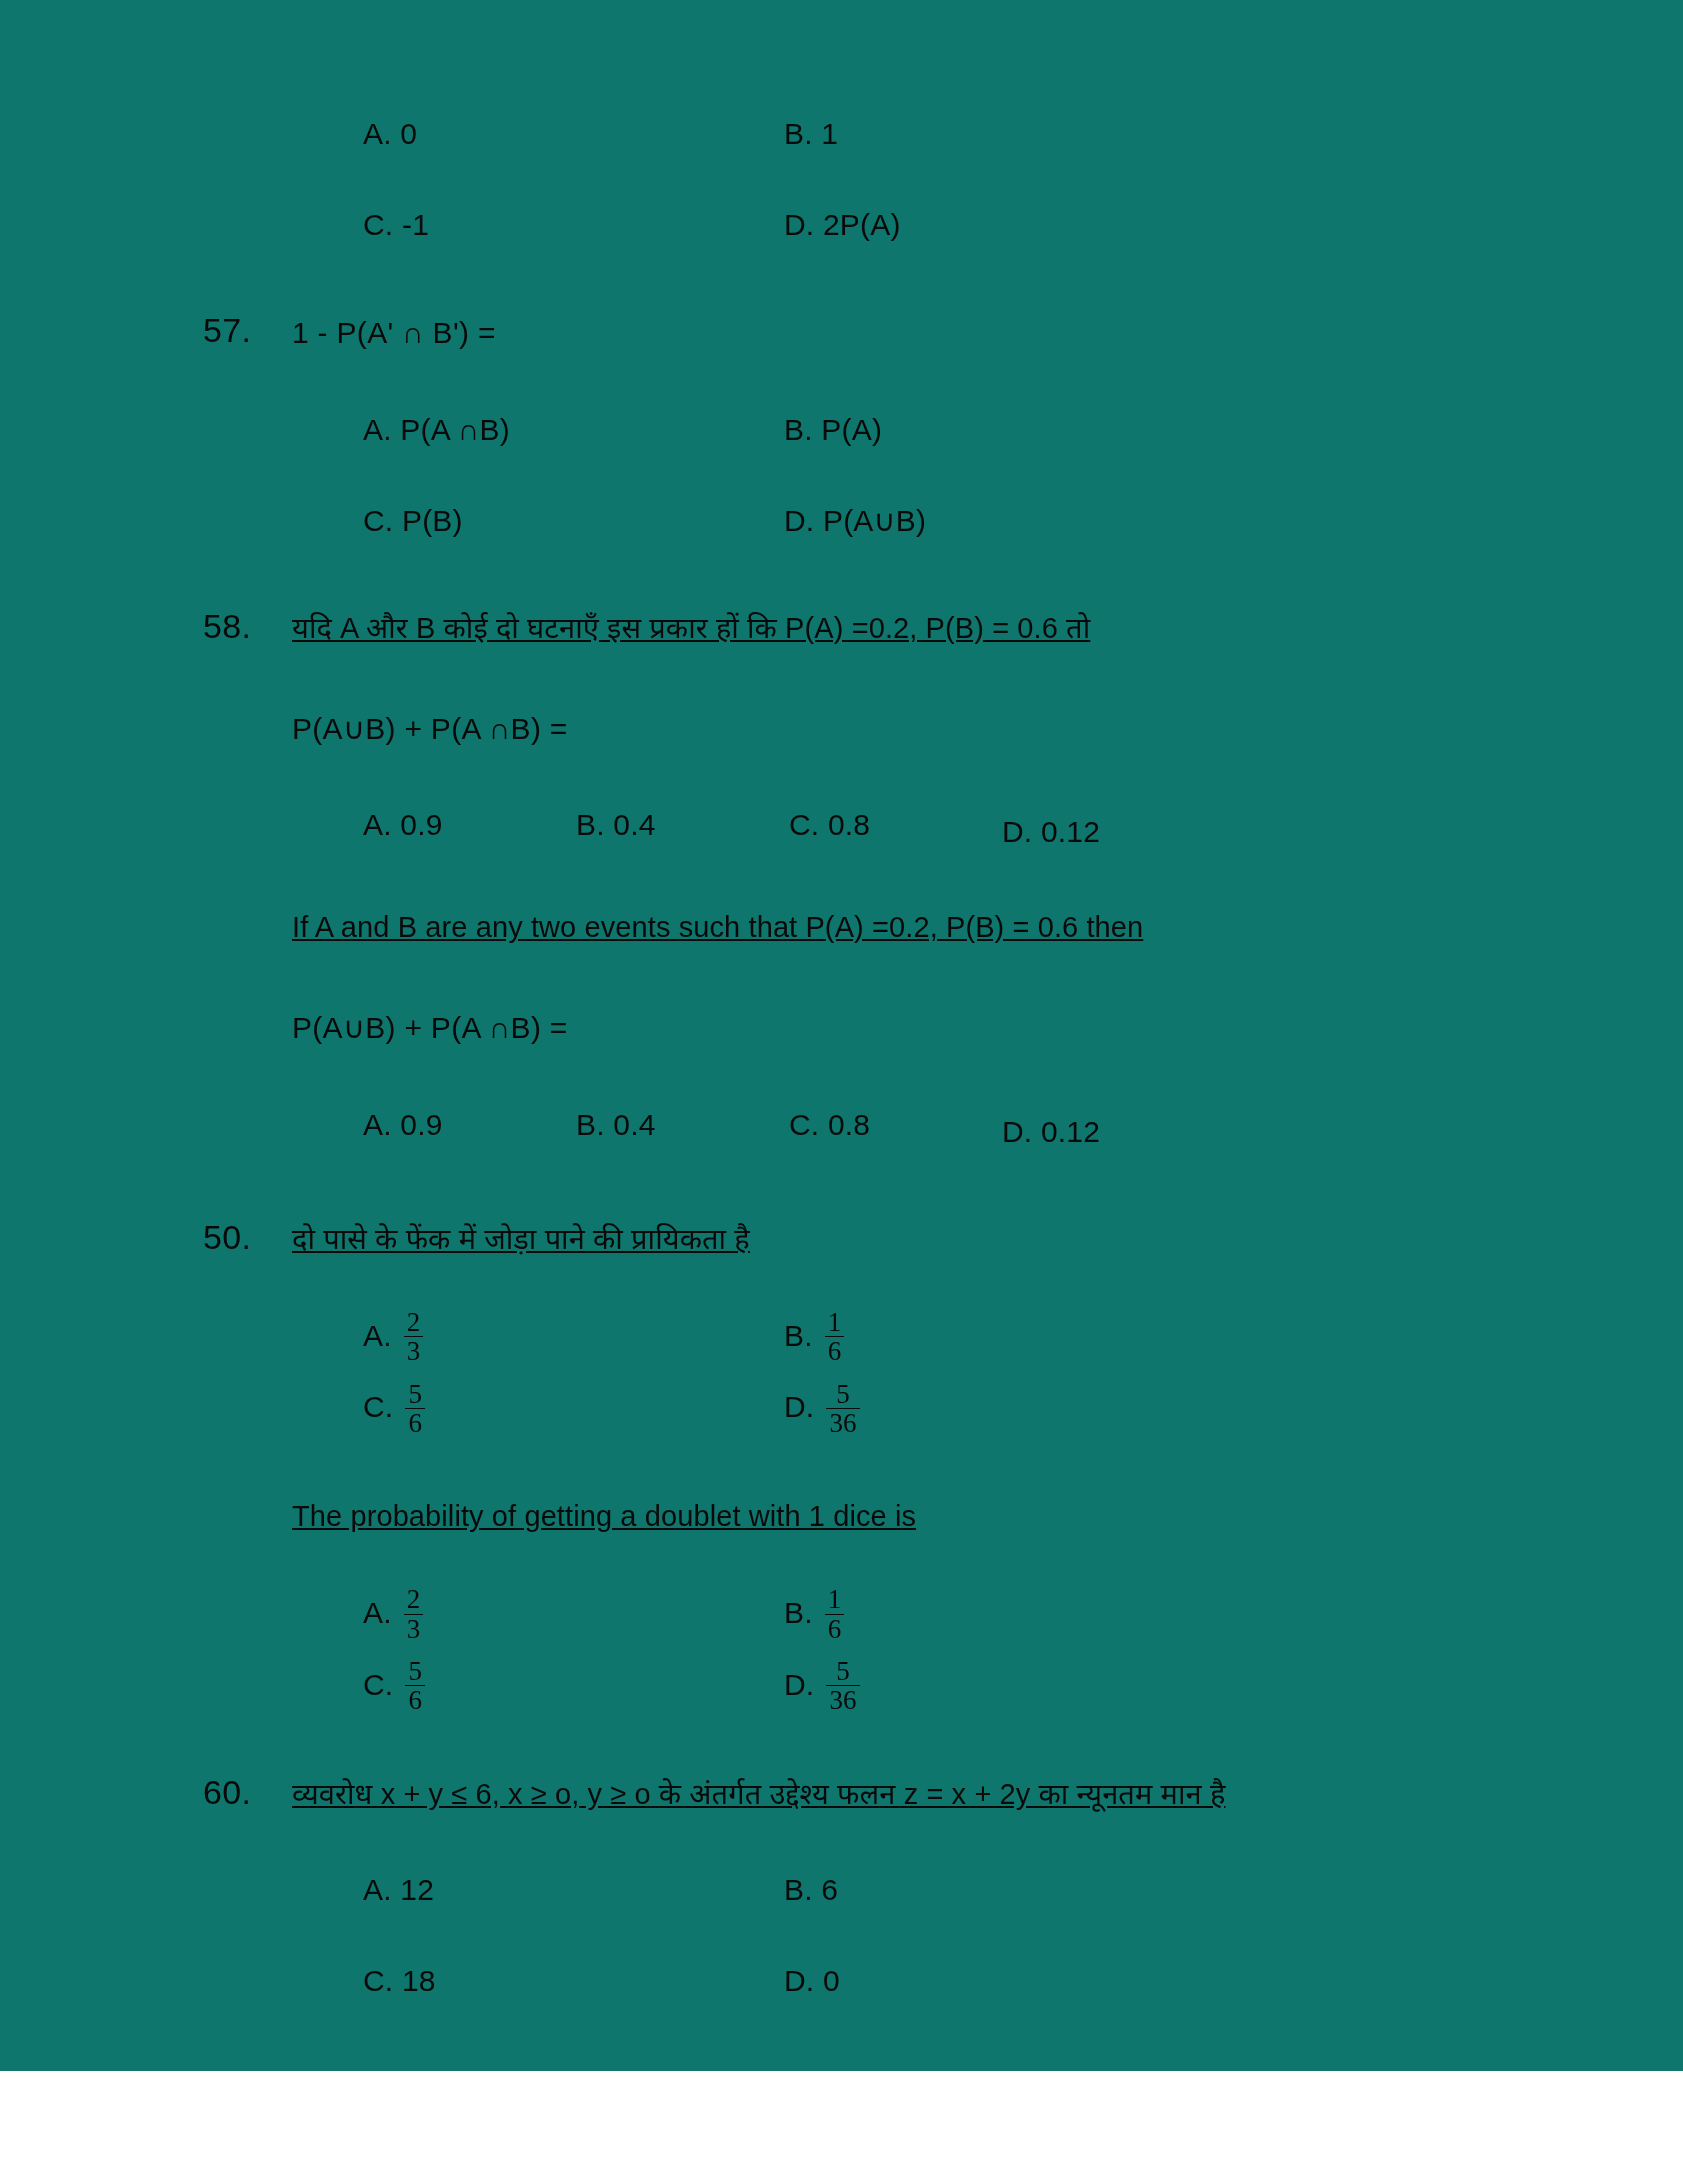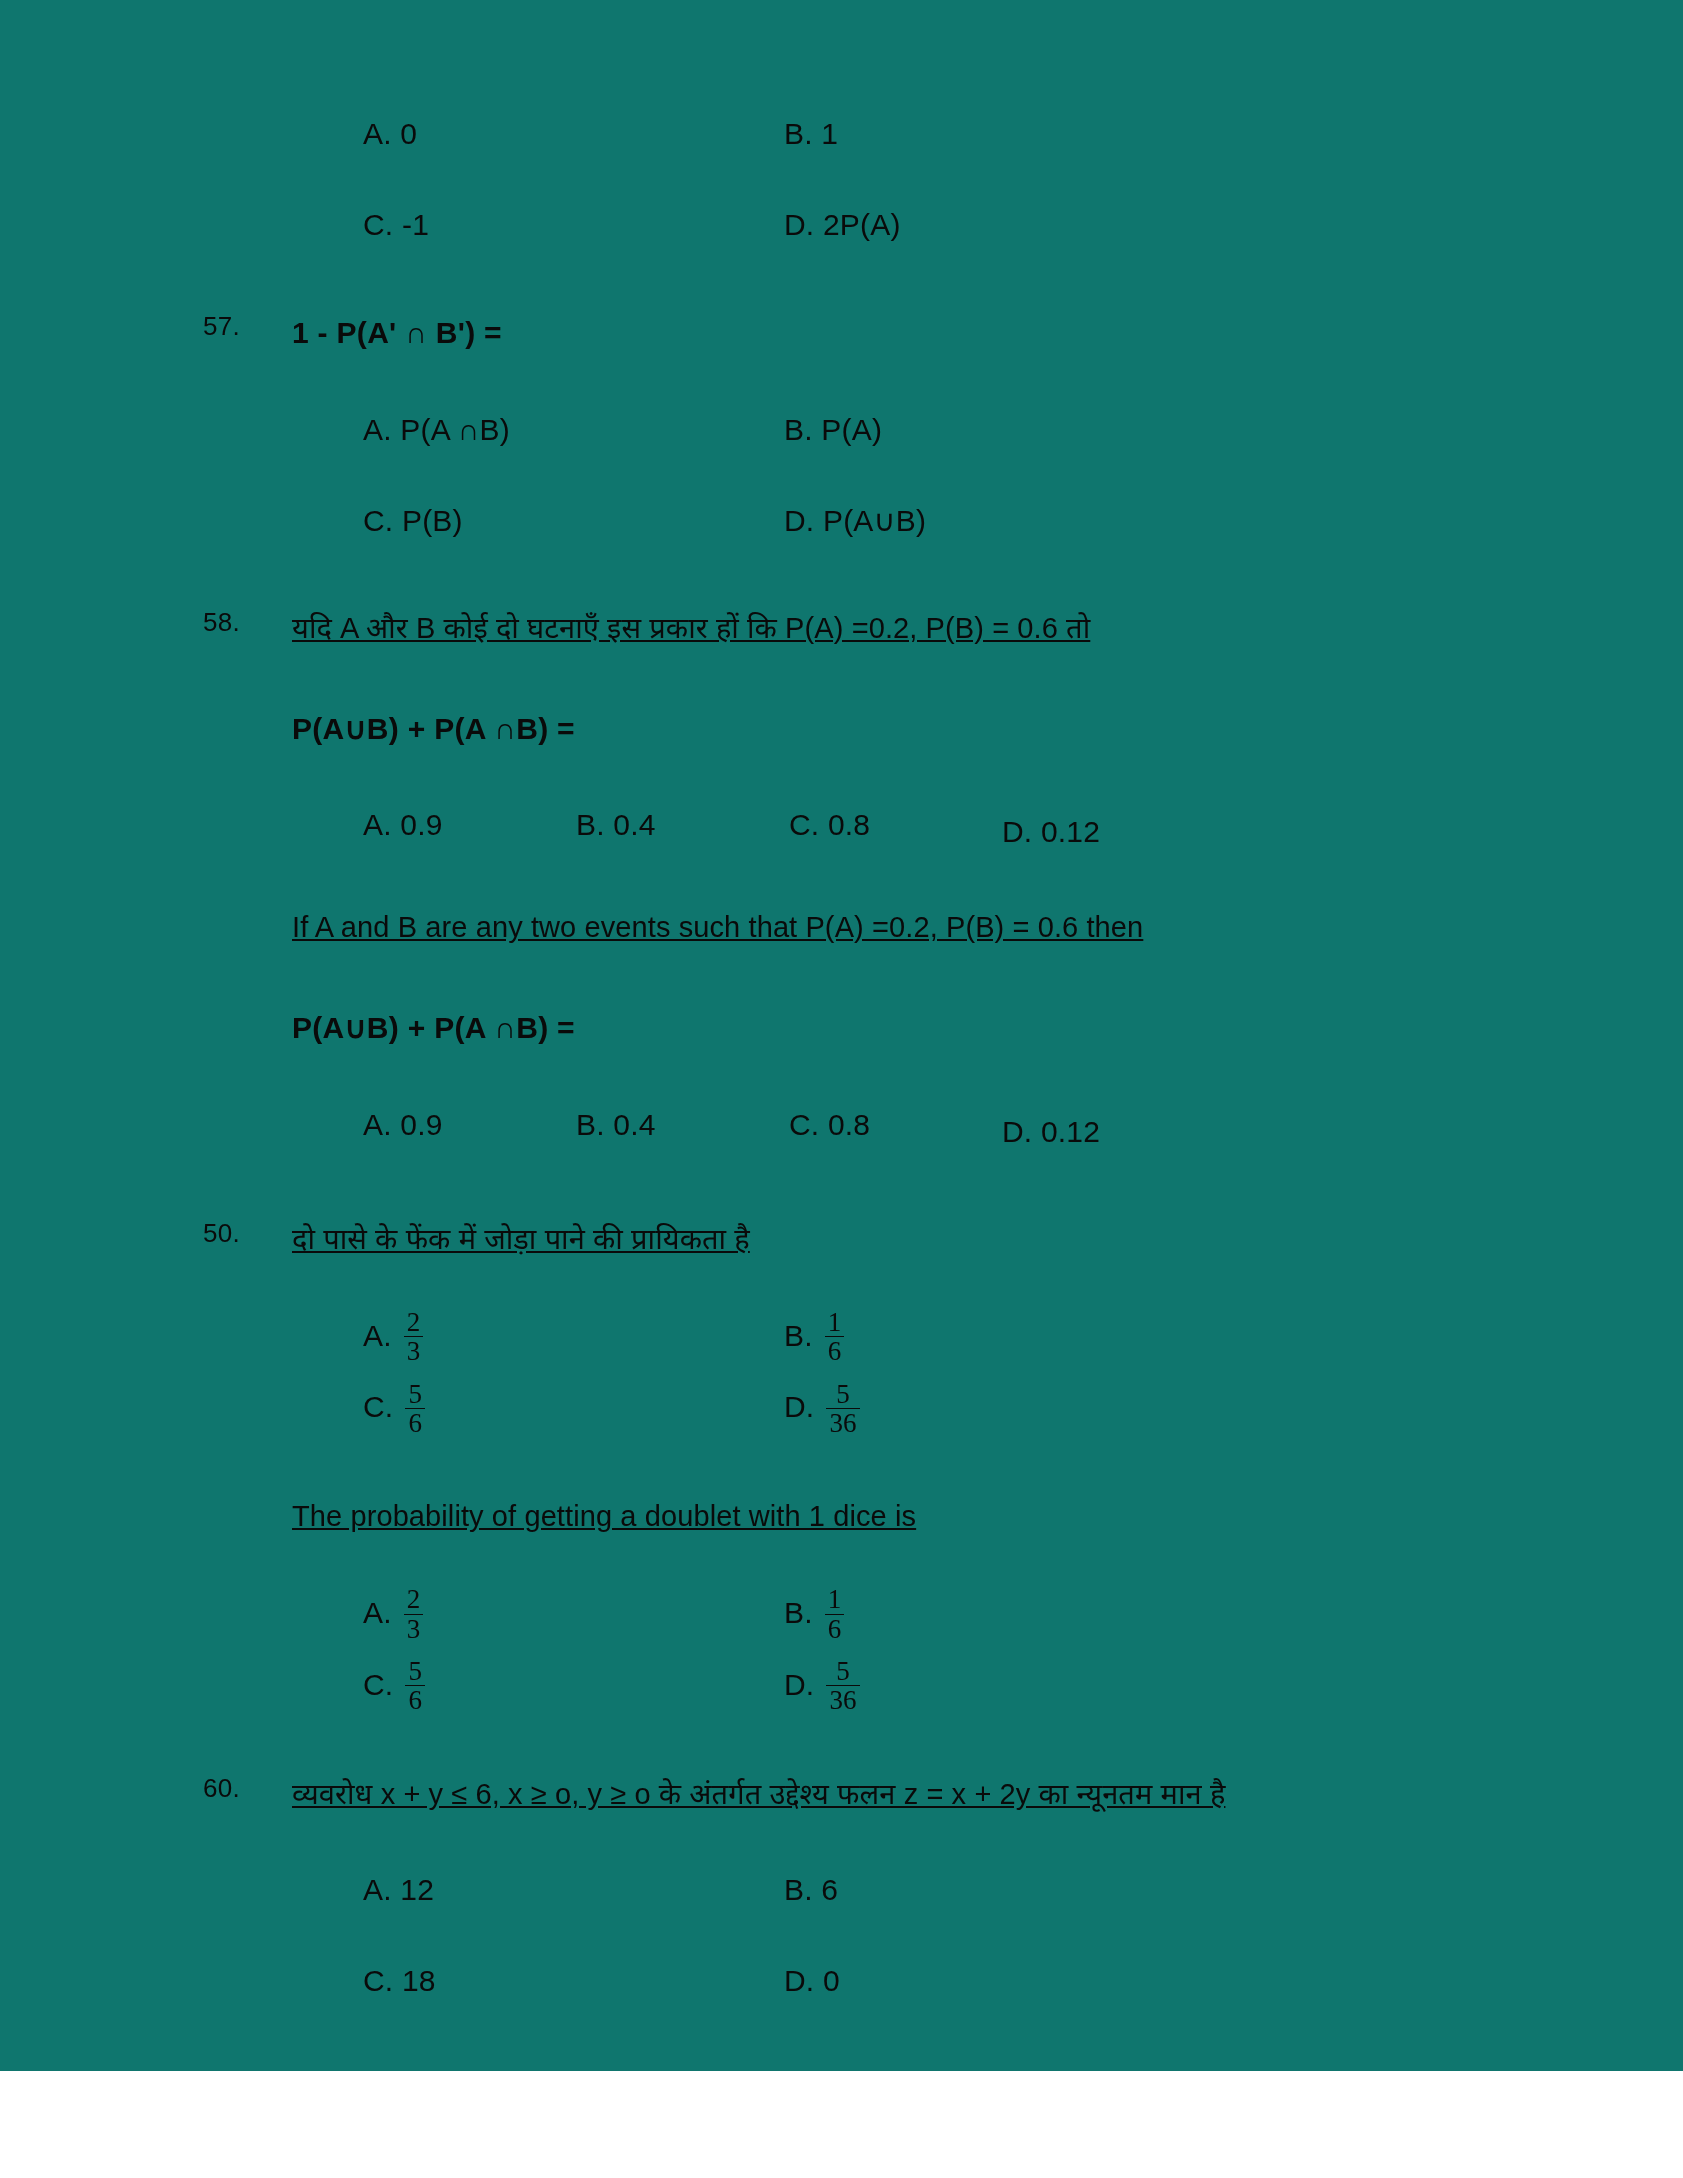--- a/index.html
+++ b/index.html
@@ -32,21 +32,21 @@
 
   
   .qrow {
     display: flex;
     align-items: flex-start;
     margin: 0;
   }
   .qnum {
     width: 89px;
     flex: 0 0 89px;
-    font-size: 26px;
+    font-size: 34px;
     line-height: 1.0;
     letter-spacing: 0.3px;
   }
   .qbody {
     flex: 1 1 auto;
     font-size: 30px;
     line-height: 1.0;
   }
   .stem {
     font-size: 30px;
@@ -115,21 +115,21 @@
     padding: 0 3px;
   }
   .fraction .den {
     padding: 0 3px;
     border-top: 1.6px solid #0a0a0a;
   }
   .fracrow {
     margin-bottom: 14px;
   }
 
-  .math { letter-spacing: 0.3px; font-weight: bold; }
+  .math { letter-spacing: 0.3px; }
 </style>
 </head>
 <body>
 
 <div class="page">
   <div class="content">
 
     <div class="qrow">
       <div class="qnum"></div>
       <div class="qbody">

